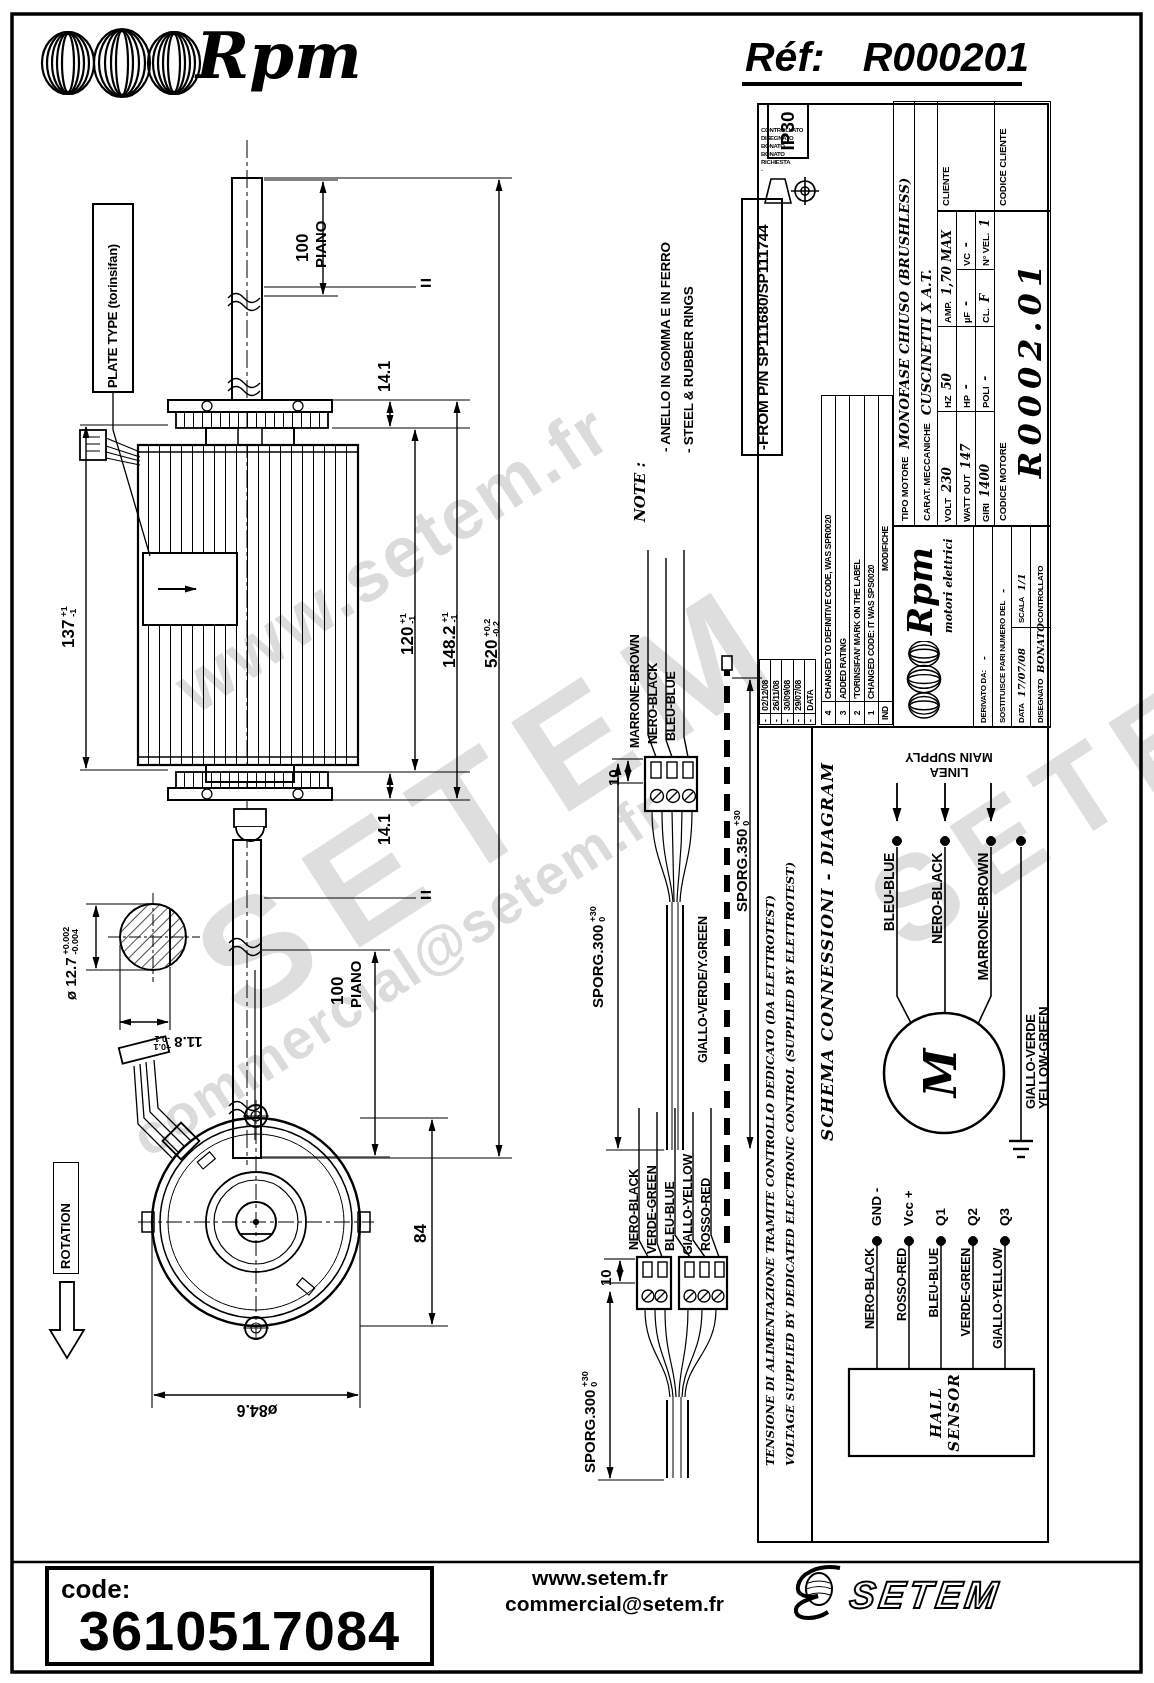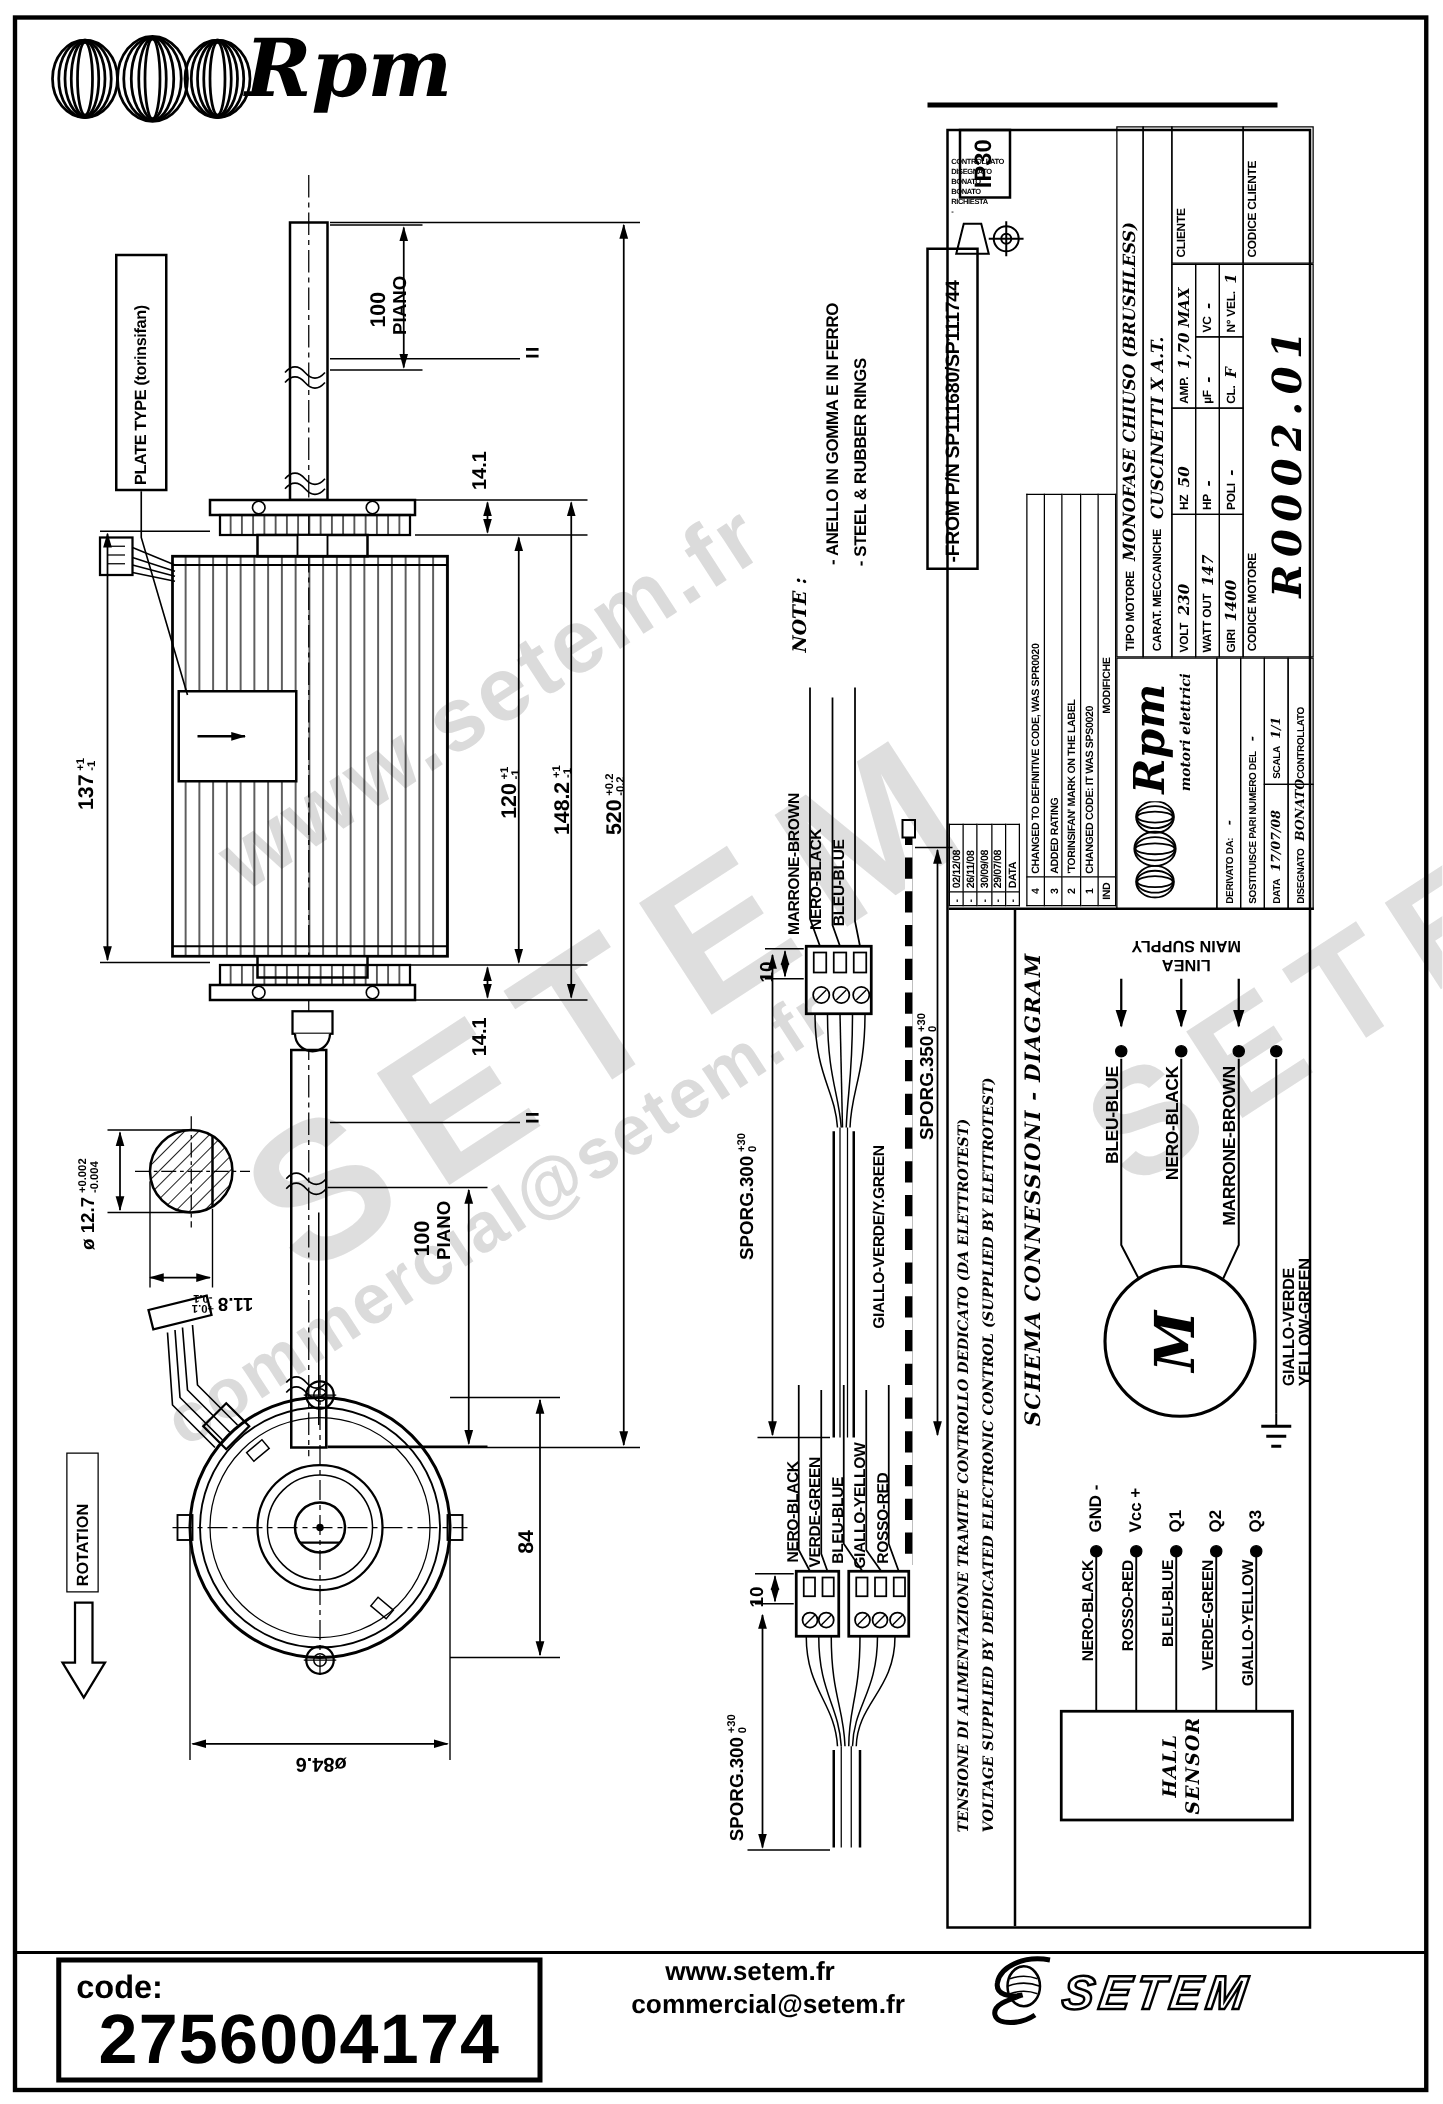--- a/index.html
+++ b/index.html
@@ -295,20 +295,24 @@
         <line x1="664" y1="1480" x2="598" y2="1480"></line>
       </g>
       <g stroke-width="1.4" marker-start="url(#ar)" marker-end="url(#ar)">
         <line x1="620" y1="1261" x2="620" y2="1281"></line>
         <line x1="610" y1="1292" x2="610" y2="1478"></line>
       </g>
     </g>
   </svg>
 
   <div class="abs z3 ser" style="left:196px;top:18px;font-size:64px;font-weight:bold;">Rpm</div>
+  <div class="abs z3" style="left:745px;top:34px;font-size:41px;font-weight:bold;font-style:italic;display:flex;gap:38px;">
+    <span>Réf:</span>
+    <span>R000201</span>
+  </div>
 
   <div class="v z3 ser" style="left:633px;top:522px;font-size:15px;">NOTE :</div>
   <div class="v z3" style="left:659px;top:452px;font-size:13.5px;letter-spacing:-.3px;">- ANELLO IN GOMMA E IN FERRO</div>
   <div class="v z3" style="left:682px;top:453px;font-size:13.5px;letter-spacing:-.3px;">- STEEL &amp; RUBBER RINGS</div>
 
   <div class="abs z3" style="left:92px;top:203px;width:42px;height:190px;border:2px solid #000;box-sizing:border-box;">
     <div class="v" style="left:12px;top:183px;font-size:13px;letter-spacing:-.3px;">PLATE TYPE  (torinsifan)</div>
   </div>
   <div class="v z3" style="left:294px;top:262px;font-size:17px;">100</div>
   <div class="v z3" style="left:313px;top:268px;font-size:15px;">PIANO</div>
@@ -657,21 +661,21 @@
       <span class="val" style="font-size:10px;">BONATO</span>
     </div>
     <div class="cell" style="left:913px;top:271px;width:102px;height:21px;display:flex;align-items:center;gap:6px;padding:0 4px;">
       <span class="mic">CONTROLLATO</span>
       <span class="val" style="font-size:10px;"></span>
     </div>
   </div>
 
   <div class="abs z3" style="left:45px;top:1566px;width:389px;height:100px;border:4px solid #000;box-sizing:border-box;">
     <div class="abs" style="left:12px;top:4px;font-size:26px;font-weight:bold;">code:</div>
-    <div class="abs" style="left:0;top:28px;width:100%;text-align:center;font-size:56px;font-weight:bold;letter-spacing:1px;">2756004174</div>
+    <div class="abs" style="left:0;top:28px;width:100%;text-align:center;font-size:56px;font-weight:bold;letter-spacing:1px;">3610517084</div>
   </div>
   <div class="abs z3" style="left:520px;top:1566px;width:160px;text-align:center;font-size:21px;font-weight:bold;">www.setem.fr</div>
   <div class="abs z3" style="left:505px;top:1592px;width:190px;text-align:center;font-size:21px;font-weight:bold;">commercial@setem.fr</div>
   <svg class="abs z3" style="left:788px;top:1562px;" width="58" height="62" viewBox="0 0 58 62">
     <g stroke="#000" fill="none" stroke-width="2">
       <ellipse cx="31" cy="27" rx="13" ry="16"></ellipse>
       <path d="M20,21 q11,-4 22,0 M18,27 q13,-5 26,0 M20,33 q11,-4 22,0" stroke-width="1.2"></path>
       <path d="M52,6 C30,2 12,12 10,24 C8,34 20,36 30,34 C18,38 6,42 8,50 C10,58 28,58 40,50" stroke-width="4"></path>
     </g>
   </svg>

